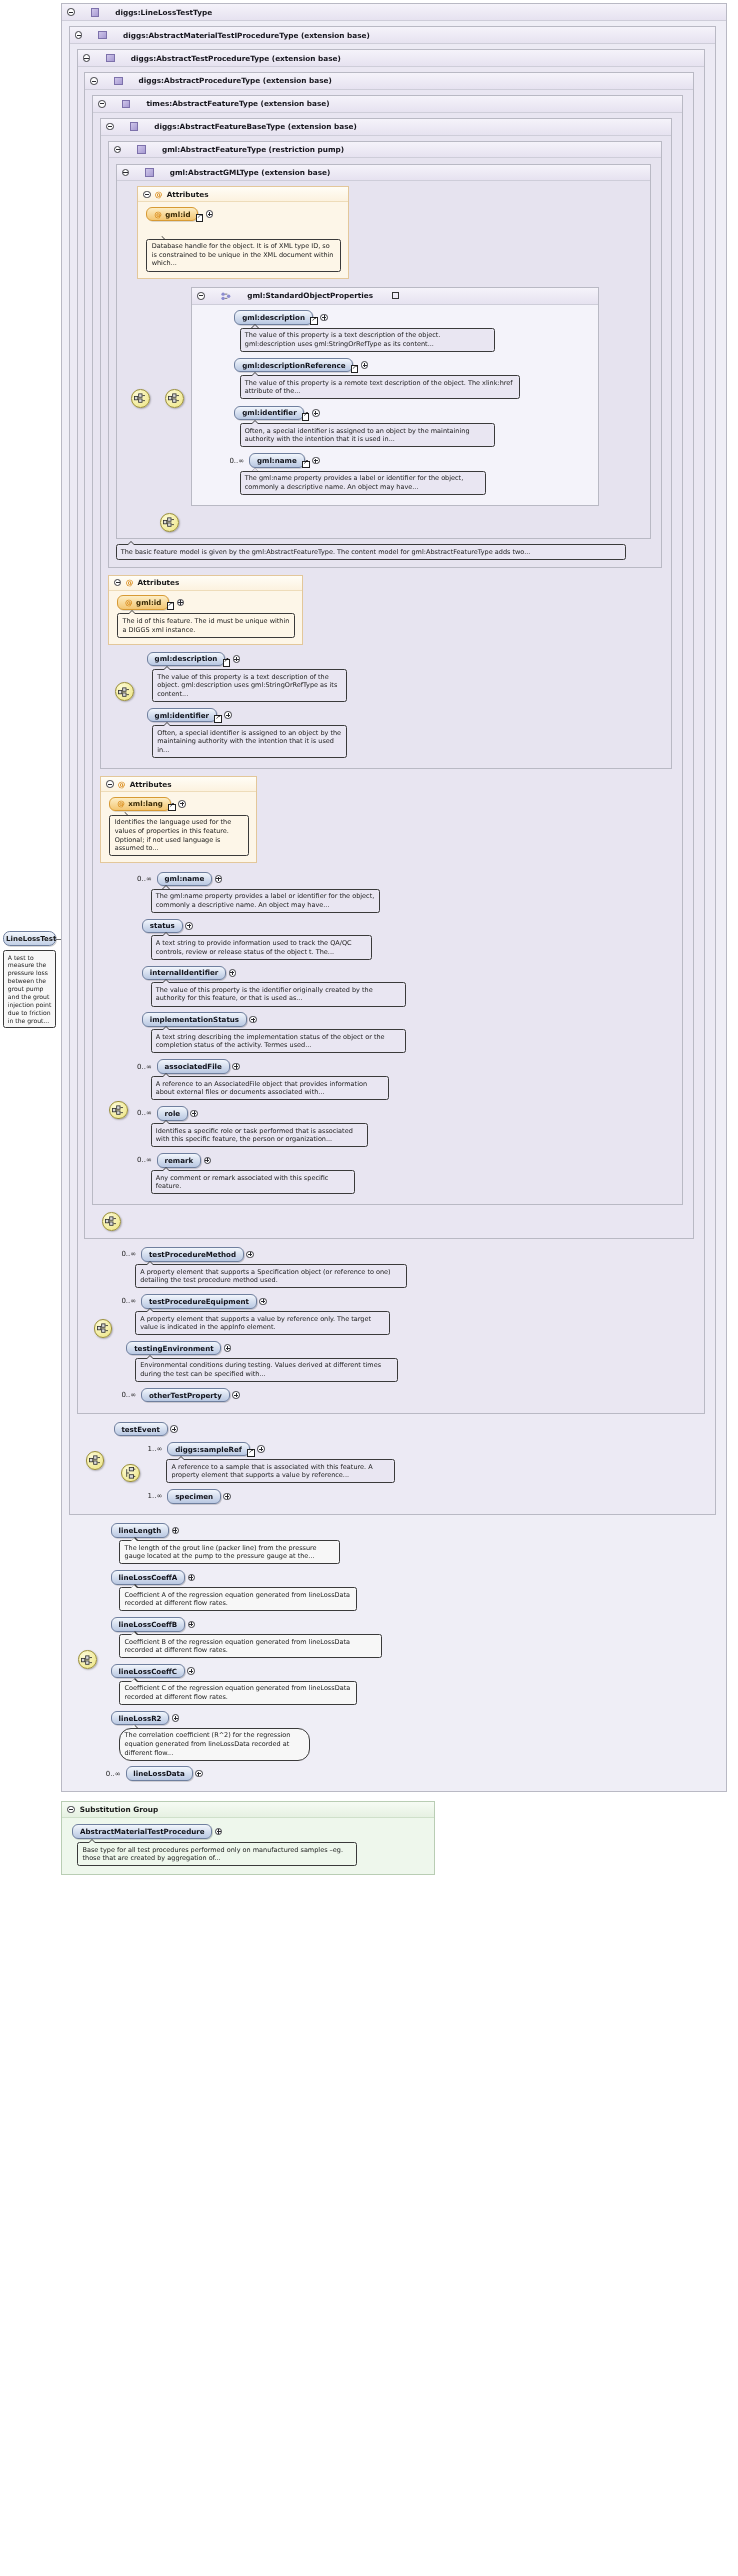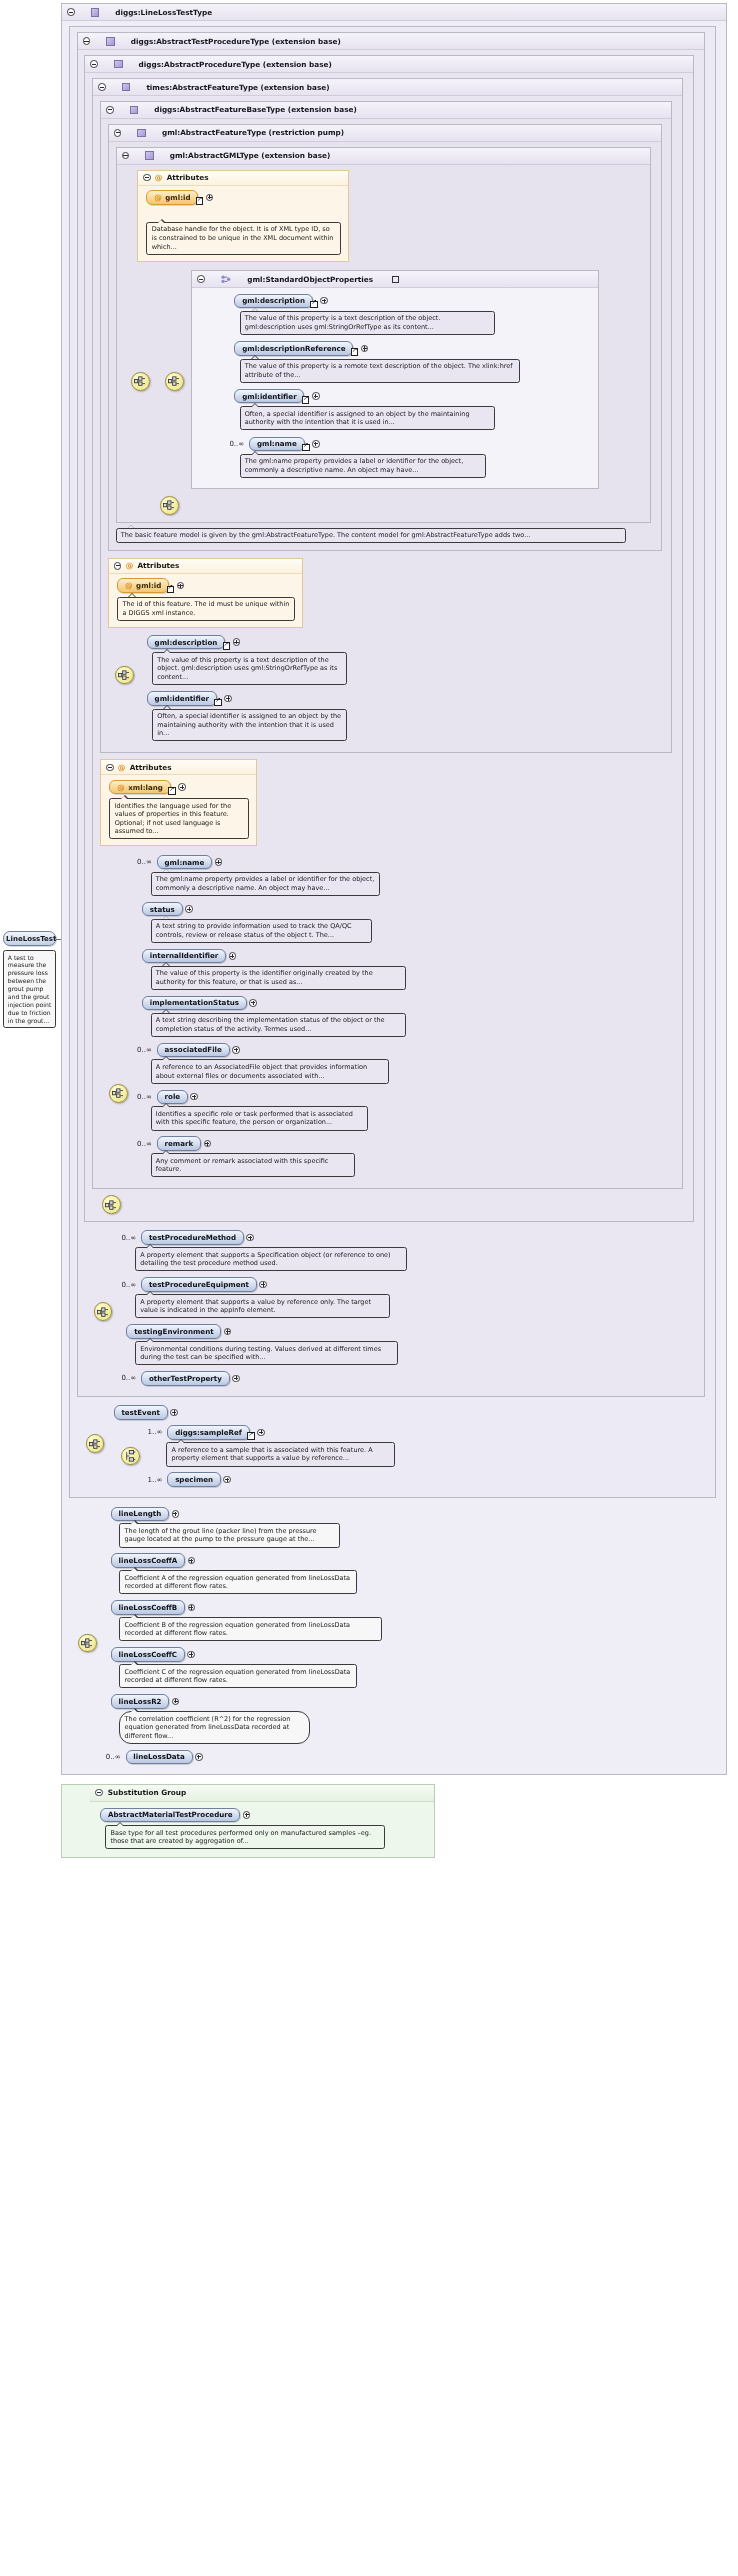--- a/index.html
+++ b/index.html
@@ -152,20 +152,25 @@
 
 <div class="box lvl0" style="width:666px;">
   <div class="box-hdr">
     <span class="circ"></span>
     <span class="swatch"></span>
     <span>diggs:LineLossTestType</span>
   </div>
   <div class="box-body">
 
   <div class="box lvl1" style="width:647px;">
+    <div class="box-hdr">
+      <span class="circ"></span>
+      <span class="swatch"></span>
+      <span>diggs:AbstractMaterialTestIProcedureType (extension base)</span>
+    </div>
     <div class="box-body">
 
     <div class="box lvl2" style="width:628px;">
       <div class="box-hdr">
         <span class="circ"></span>
         <span class="swatch"></span>
         <span>diggs:AbstractTestProcedureType (extension base)</span>
       </div>
       <div class="box-body">
 
@@ -649,21 +654,21 @@
           <span class="pill">lineLossData</span>
           <span class="circ plus"></span>
         </div>
       </div>
     </div>
   </div>
 
   </div>
 </div>
 
-<div class="subg" style="width:374px;margin-top:8.5px;padding-left:28px;">
+<div class="subg" style="width:374px;margin-top:8.5px;">
   <div class="shdr">
     <span class="circ"></span>
     <span>Substitution Group</span>
   </div>
   <div class="sbody">
     <div class="pill-row">
       <span class="pill">AbstractMaterialTestProcedure</span>
       <span class="circ plus"></span>
     </div>
     <div class="doc mint" style="margin:3.4px 0 0 5.1px;width:303px;">Base type for all test procedures performed only on manufactured samples –eg. those that are created by aggregation of...</div>

